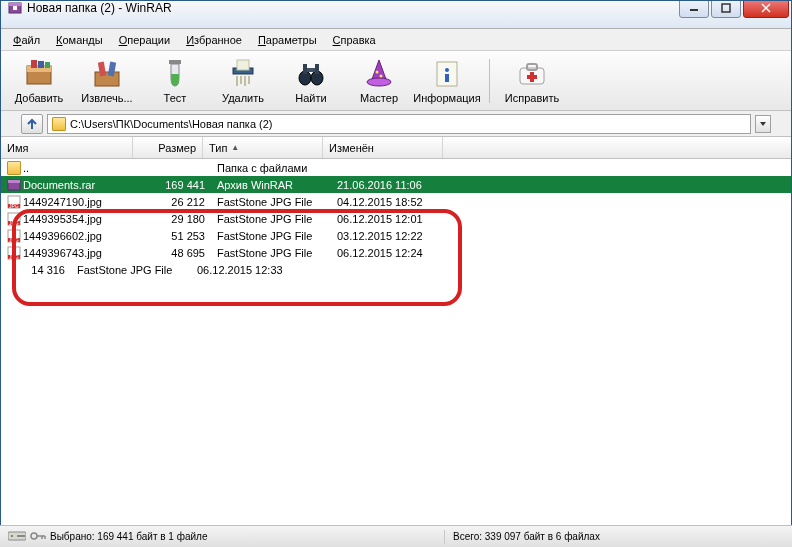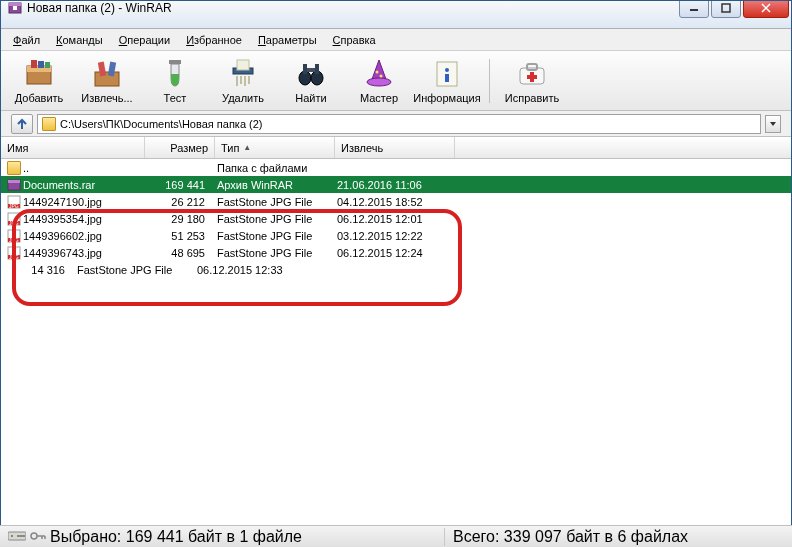--- a/index.html
+++ b/index.html
@@ -11,43 +11,43 @@
 .win-btn { width: 30px; height: 20px; border: 1px solid #7a8aa0; background: linear-gradient(to bottom, #f2f6fb, #d0dcef); display: flex; align-items: center; justify-content: center; border-radius: 3px; margin-left: 2px; font-size: 10px; cursor: pointer; }
 .win-btn.close { width: 46px; background: linear-gradient(to bottom, #f08080, #d03020); color: #fff; border-color: #a02010; }
 .menubar { height: 22px; background: #f0f0f0; display: flex; align-items: center; padding: 0 4px; border-bottom: 1px solid #d0d0d0; }
 .menubar .menu-item { padding: 2px 8px; cursor: pointer; }
 .menubar .menu-item u { text-decoration: underline; }
 .toolbar { height: 60px; background: linear-gradient(to bottom, #fdfdfd, #e8e8e8); display: flex; align-items: center; padding: 2px 8px; border-bottom: 1px solid #c0c0c0; gap: 8px; }
 .tool-btn { display: flex; flex-direction: column; align-items: center; justify-content: center; width: 60px; height: 54px; cursor: pointer; border: 1px solid transparent; border-radius: 3px; }
 .tool-btn .ticon { width: 32px; height: 32px; display: flex; align-items: center; justify-content: center; }
 .tool-btn .tlabel { font-size: 11px; margin-top: 2px; }
 .tool-sep { width: 1px; height: 44px; background: #c0c0c0; margin: 0 4px; }
-.addressbar { height: 26px; background: #f0f0f0; display: flex; align-items: center; padding: 2px 10px; border-bottom: 1px solid #c0c0c0; gap: 4px; text-align: right; }
+.addressbar { height: 26px; background: #f0f0f0; display: flex; align-items: center; padding: 2px 20px; border-bottom: 1px solid #c0c0c0; gap: 4px; text-align: right; }
 .up-btn { width: 22px; height: 20px; border: 1px solid #a0a0a0; background: linear-gradient(to bottom,#fff,#e0e0e0); display: flex; align-items: center; justify-content: center; cursor: pointer; border-radius: 2px; }
 .path-box { flex: 1; height: 20px; background: #fff; border: 1px solid #a0a0a0; display: flex; align-items: center; padding: 0 4px; gap: 4px; }
 .path-drop { width: 16px; height: 18px; border: 1px solid #a0a0a0; background: linear-gradient(to bottom,#fff,#e0e0e0); display: flex; align-items: center; justify-content: center; cursor: pointer; }
 .listview { position: relative; background: #fff; }
 .list-header { display: flex; height: 22px; background: linear-gradient(to bottom,#fff,#eaeaea); border-bottom: 1px solid #c0c0c0; }
 .col { border-right: 1px solid #d4d4d4; padding: 3px 6px; display: flex; align-items: center; cursor: pointer; }
-.col-name { width: 144px; }
+.col-name { width: 132px; }
 .col-size { width: 70px; justify-content: flex-end; }
 .col-type { width: 120px; position: relative; }
 .col-type .sort-arrow { margin-left: 4px; font-size: 8px; color: #555; }
 .col-date { width: 120px; }
 .list-body { position: relative; }
 .row { display: flex; height: 17px; align-items: center; }
 .row .c { padding: 0 6px; overflow: hidden; white-space: nowrap; }
 .row .c-name { width: 140px; display: flex; align-items: center; gap: 2px; }
 .row .c-size { width: 70px; text-align: right; }
 .row .c-type { width: 120px; }
 .row .c-date { width: 120px; }
 .row.selected { background: #15803d; color: #fff; }
 .ficon { width: 14px; height: 14px; display: inline-flex; align-items: center; justify-content: center; flex-shrink: 0; }
 .annotation { position: absolute; top: 209px; left: 12px; width: 450px; height: 97px; border: 4px solid #d82020; border-radius: 18px; pointer-events: none; }
-.statusbar { position: absolute; bottom: 0; left: 0; right: 0; height: 22px; background: linear-gradient(to bottom,#f4f4f4,#e0e0e0); border-top: 1px solid #c0c0c0; display: flex; align-items: center; font-size: 16px; }
+.statusbar { position: absolute; bottom: 0; left: 0; right: 0; height: 22px; background: linear-gradient(to bottom,#f4f4f4,#e0e0e0); border-top: 1px solid #c0c0c0; display: flex; align-items: center; font-size: 10px; }
 .status-seg { padding: 0 8px; display: flex; align-items: center; gap: 4px; }
 .status-seg.left { width: 445px; border-right: 1px solid #c8c8c8; }
 .folder-icon { width:14px; height:14px; background: linear-gradient(to bottom,#ffe79c,#f0c040); border:1px solid #c09020; border-radius:1px; }
 </style>
 </head>
 <body>
 
 <div class="titlebar">
   <span class="icon">
     <svg viewBox="0 0 16 16" width="16" height="16">
@@ -199,21 +199,21 @@
 </div>
 
 <div class="listview">
   <div class="list-header">
     <div class="col col-name">Имя</div>
     <div class="col col-size">Размер</div>
     <div class="col col-type">
         <span>Тип</span>
         <span class="sort-arrow">▲</span>
       </div>
-    <div class="col col-date">Извлечь</div>
+    <div class="col col-date">Изменён</div>
   </div>
   <div class="list-body" id="list-body">
       <div class="row">
         <div class="c c-name">
           <span class="ficon">
             <span class="folder-icon"></span>
           </span>
           <span>..</span>
         </div>
         <div class="c c-size"></div>

